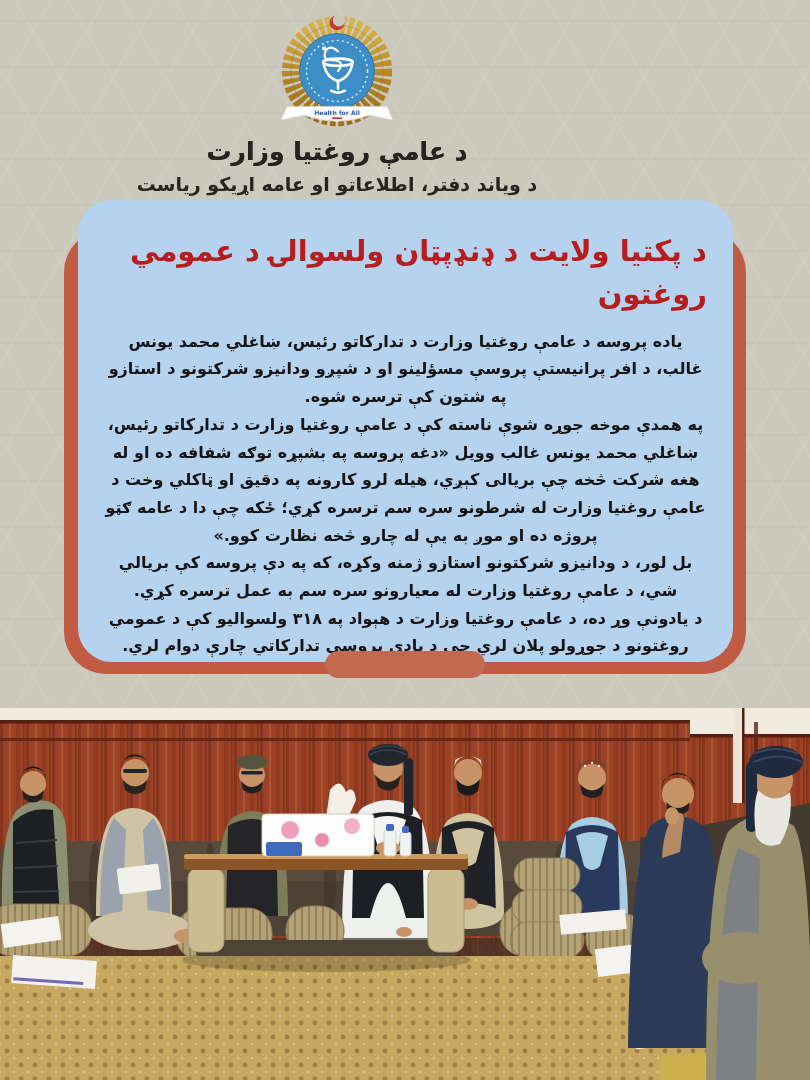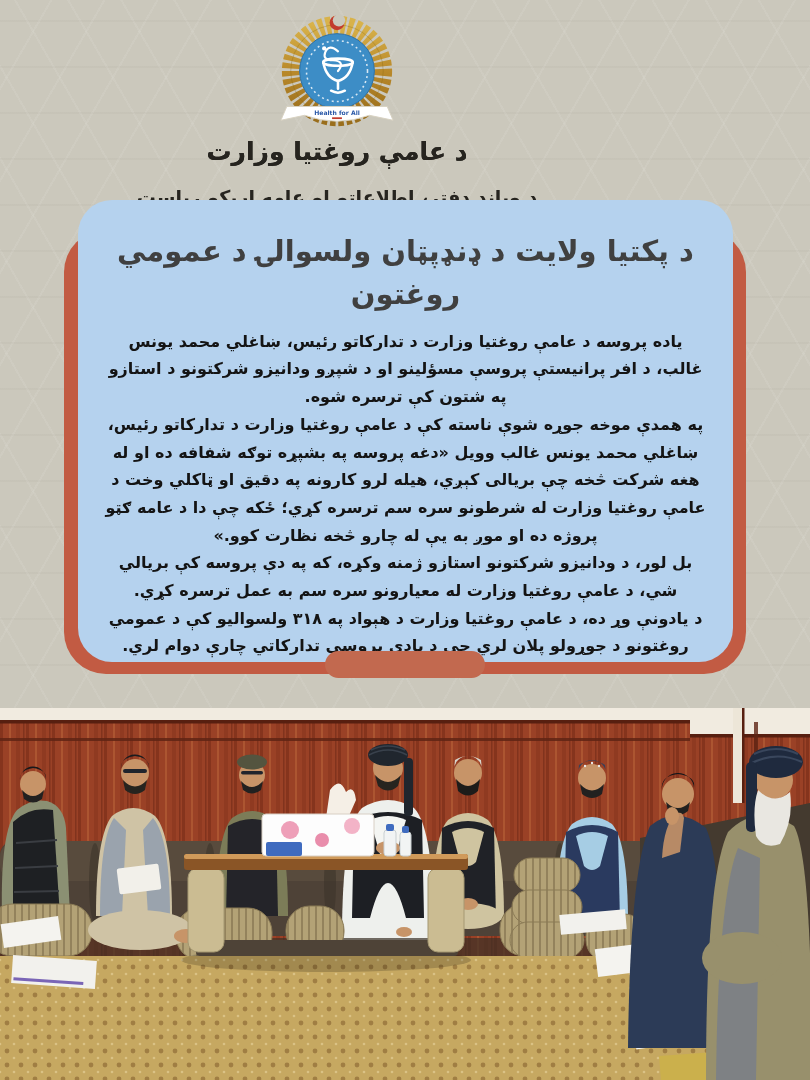--- a/index.html
+++ b/index.html
@@ -8,26 +8,26 @@
     font-family:"DejaVu Sans",sans-serif;
     background-color:#cbc8bc;
     background-image:
       repeating-linear-gradient(60deg, rgba(255,255,255,0.07) 0 2px, transparent 2px 46px),
       repeating-linear-gradient(-60deg, rgba(255,255,255,0.07) 0 2px, transparent 2px 46px),
       repeating-linear-gradient(0deg, rgba(120,115,100,0.05) 0 2px, transparent 2px 46px);
   }
   .header{position:absolute;top:12px;left:0;width:674px;display:flex;flex-direction:column;align-items:center;}
   .emblem{width:168px;height:124px;display:block;}
   .cal1{margin-top:1px;font-size:25px;font-weight:bold;color:#26241f;direction:rtl;text-shadow:0 0 0.5px #26241f;}
-  .cal2{margin-top:20px;font-size:19px;font-weight:bold;color:#26241f;direction:rtl;}
+  .cal2{margin-top:7px;font-size:19px;font-weight:bold;color:#26241f;direction:rtl;}
   .card-accent{position:absolute;left:64px;top:230px;width:682px;height:444px;background:#c25b43;border-radius:42px;}
   .card-tab{position:absolute;left:325px;top:651px;width:160px;height:27px;background:#c2694f;border-radius:14px;}
   .card{position:absolute;left:78px;top:200px;width:655px;height:462px;background:#b5d2ee;border-radius:34px;
         box-sizing:border-box;padding:30px 26px 0 26px;direction:rtl;text-align:center;}
-  .headline{margin:0 0 12px 0;font-size:29px;line-height:1.48;font-weight:bold;color:#404040;}
+  .headline{margin:0 0 12px 0;font-size:29px;line-height:1.48;font-weight:bold;color:#b91c1c;text-align:right;}
   .headline span{display:block;}
   .body-text p{margin:0;font-size:16px;line-height:1.73;font-weight:bold;color:#141414;}
   .photo{position:absolute;top:708px;left:0;width:810px;height:372px;}
   .photo svg{display:block;}
 </style>
 </head>
 <body>
 
 <div class="header">
   <svg class="emblem" viewBox="0 0 170 126" aria-hidden="true">

